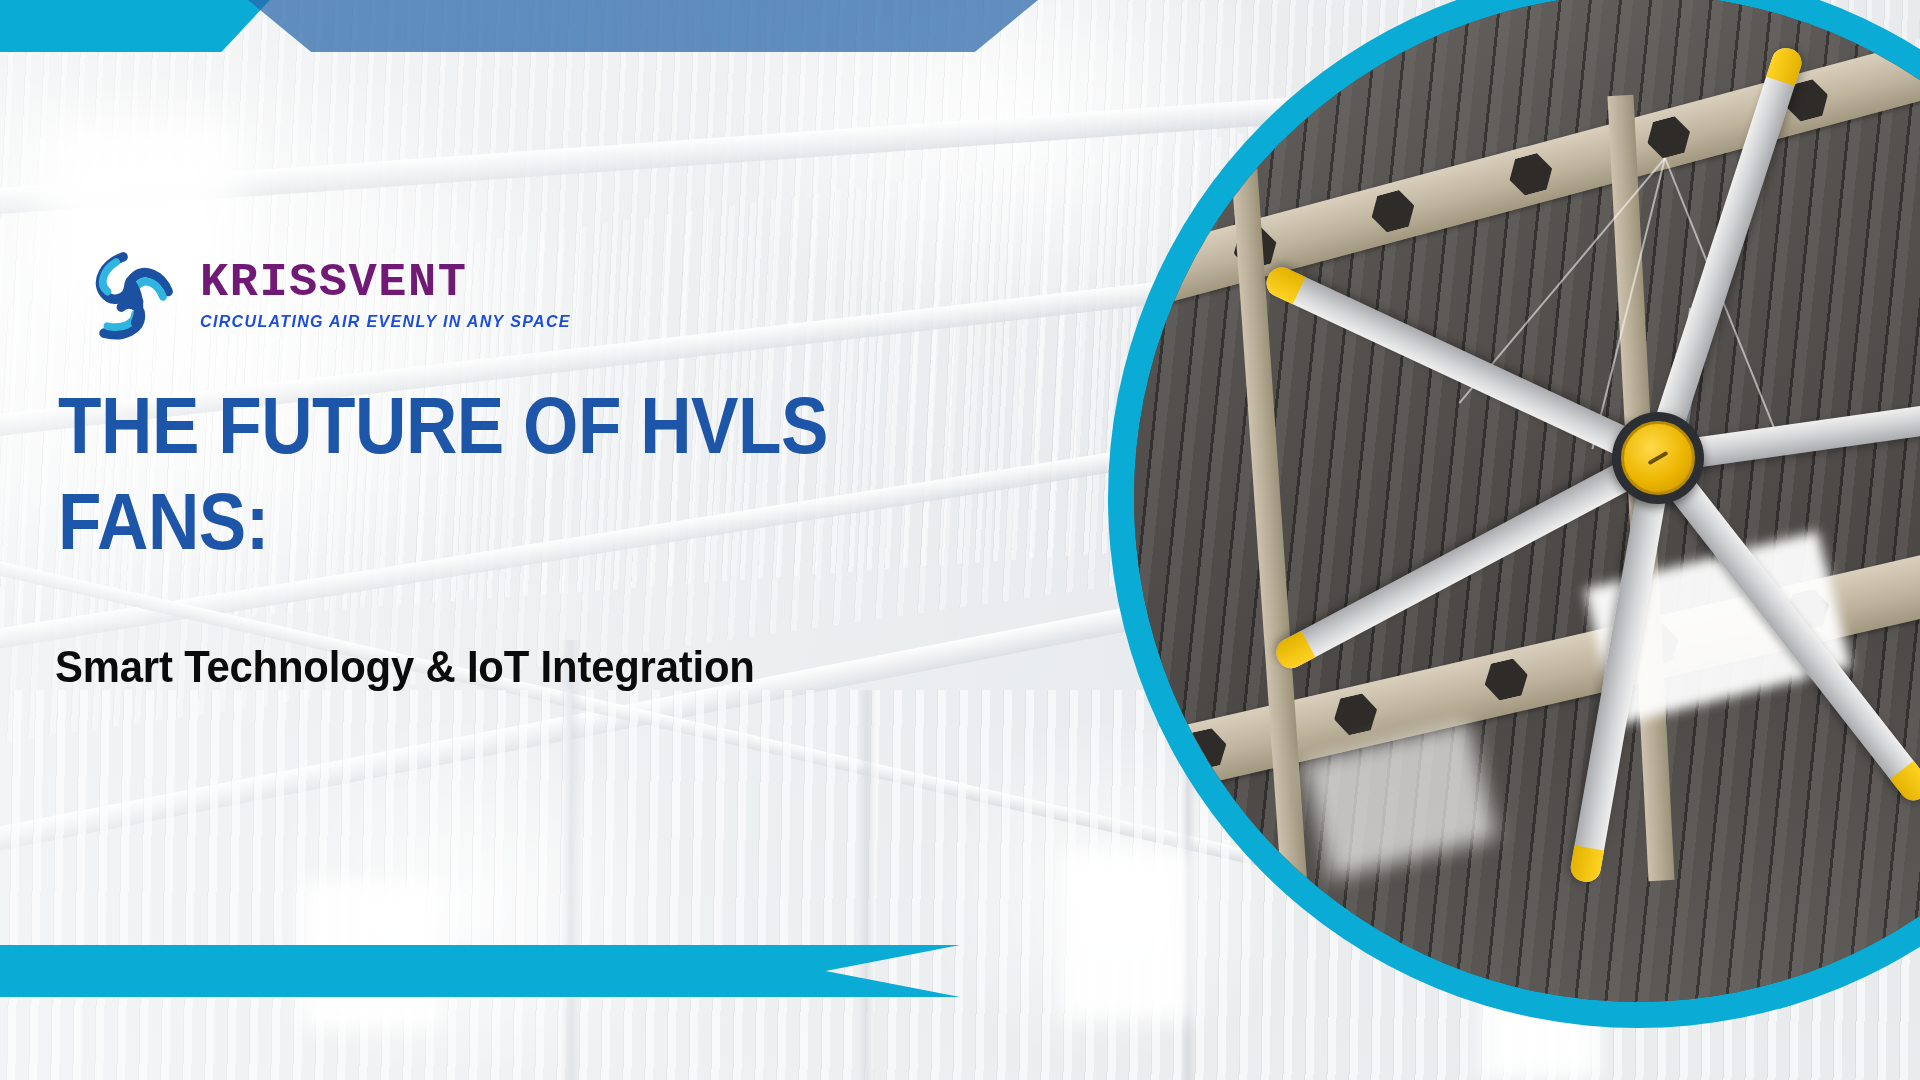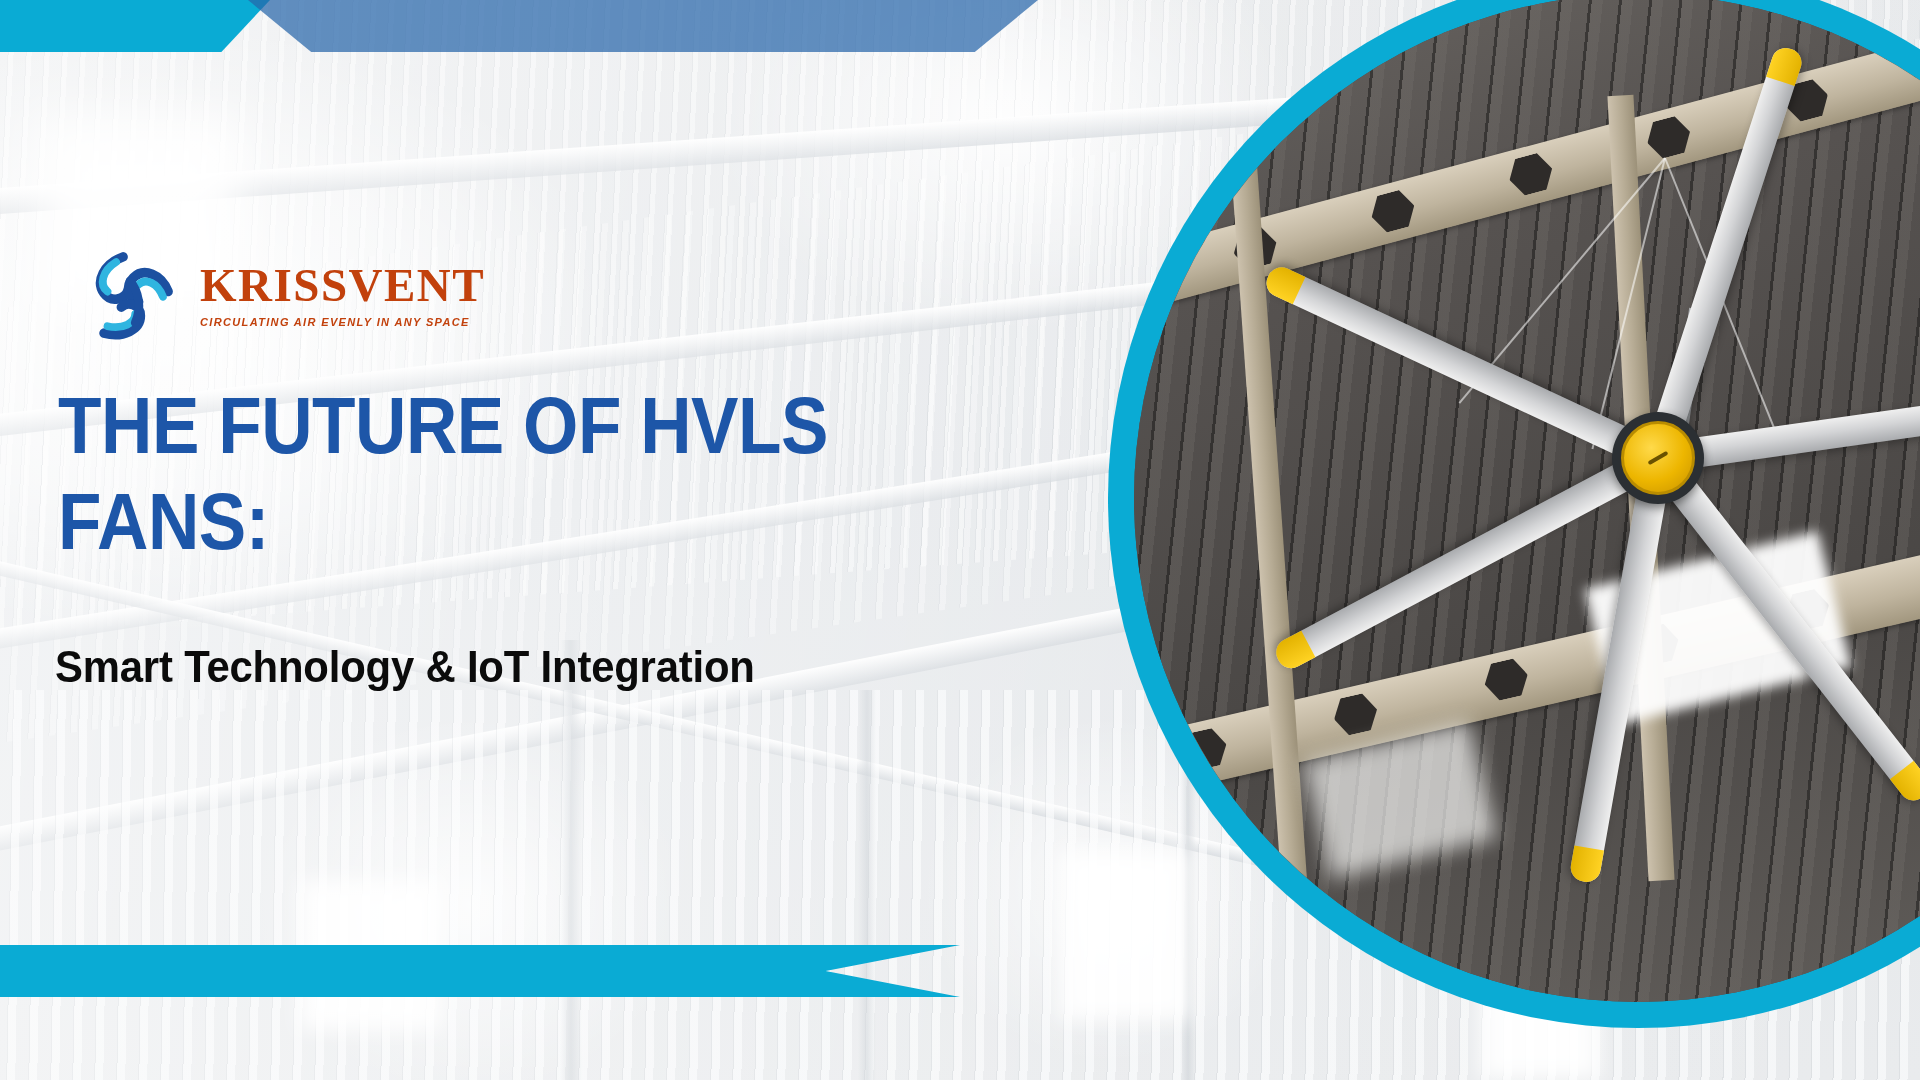--- a/index.html
+++ b/index.html
@@ -159,26 +159,26 @@
     position:absolute; left:20px; top:-150px; width:16px; height:160px;
     background:linear-gradient(90deg,#b9bcbf,#8f9295); transform:rotate(8deg);
   }
   .guy { position:absolute; background:rgba(255,255,255,.55); width:2px; transform-origin:top center; }
 
   
   .logo { position:absolute; left:78px; top:243px; display:flex; align-items:center; gap:18px; }
   .logo-mark { width:104px; height:104px; flex:0 0 104px; }
   .logo-text { display:flex; flex-direction:column; }
   .logo-word {
-    font-size:47px; font-weight:700; letter-spacing:1.5px; color:#c2410c; line-height:1;
-    font-family:Liberation Serif, serif;
+    font-size:47px; font-weight:700; letter-spacing:1.5px; color:#701a75; line-height:1;
+    font-family:Liberation Mono, monospace;
   }
   .logo-tag {
-    font-size:11px; font-weight:700; font-style:italic; letter-spacing:1.35px;
-    color:#c2410c; margin-top:7px; white-space:nowrap;
+    font-size:16px; font-weight:700; font-style:italic; letter-spacing:1.35px;
+    color:#1d4ed8; margin-top:7px; white-space:nowrap;
   }
 
   
   .headline {
     position:absolute; left:58px; top:378px; width:900px;
     color:var(--blue); font-weight:700; font-size:79px; line-height:1.22;
     letter-spacing:-0.5px; transform:scaleX(0.90); transform-origin:left top;
     text-transform:uppercase;
   }
   .headline .l2 { display:block; }

